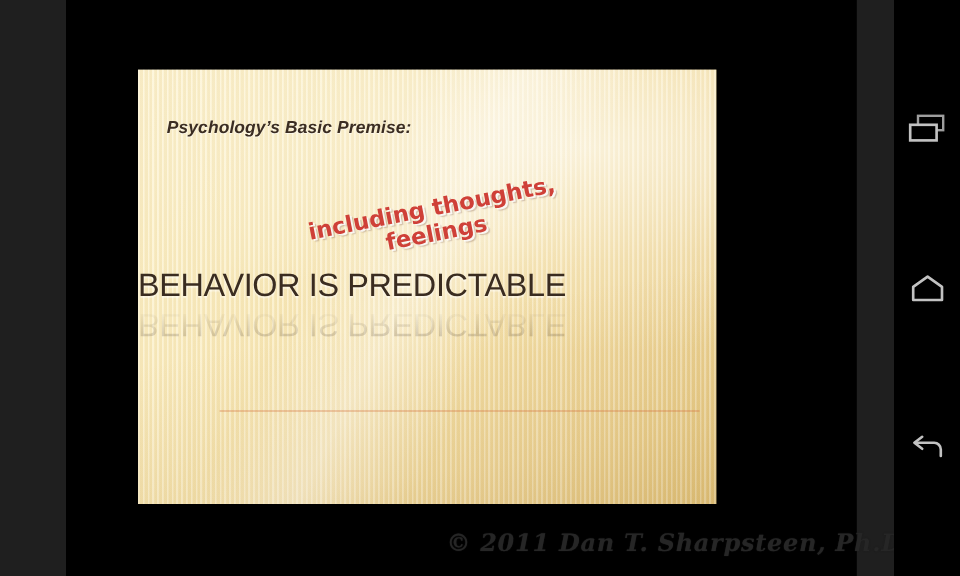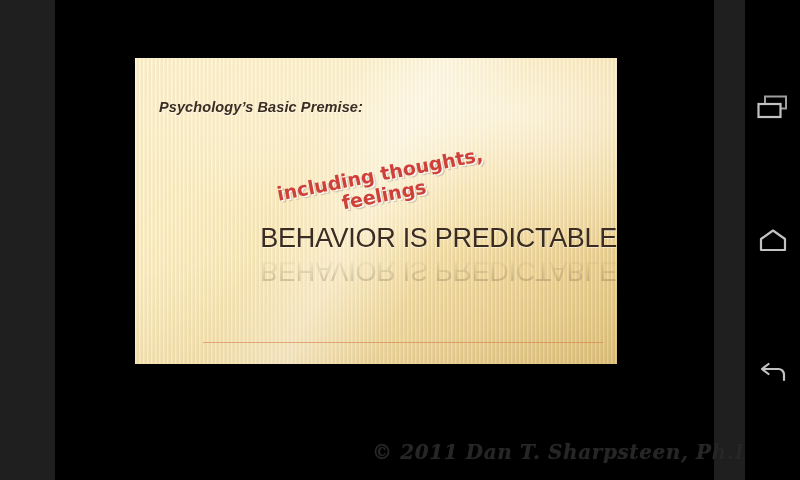--- a/index.html
+++ b/index.html
@@ -54,22 +54,22 @@
     height: 60px;
     display: flex;
     align-items: center;
     justify-content: center;
   }
   .nav-btn svg { display: block; }
 
   
   .slide {
     position: absolute;
-    left: 135px; top: 58px;
-    width: 482px; height: 306px;
+    left: 115px; top: 58px;
+    width: 482px; height: 362px;
     overflow: hidden;
     background:
       linear-gradient(135deg,
         #fdf3cf 0%,
         #fbeec2 28%,
         #f7e4ad 55%,
         #efd698 78%,
         #e6c87f 100%);
   }
   
@@ -139,21 +139,21 @@
     text-shadow: 1.5px 1.5px 0 rgba(255,255,255,0.85),
                  2.5px 2.5px 1px rgba(120,80,60,0.30);
     white-space: pre-line;
   }
 
   .headline-wrap {
     position: absolute;
     left: 0;
     top: 165px;
     width: 482px;
-    text-align: right;
+    text-align: left;
   }
   .headline {
     font-family: "Liberation Sans", sans-serif;
     font-size: 27px;
     font-weight: normal;
     color: #3a2c20;
     letter-spacing: -0.3px;
     white-space: nowrap;
     text-shadow: 0 1px 1px rgba(255,255,255,0.5);
   }

